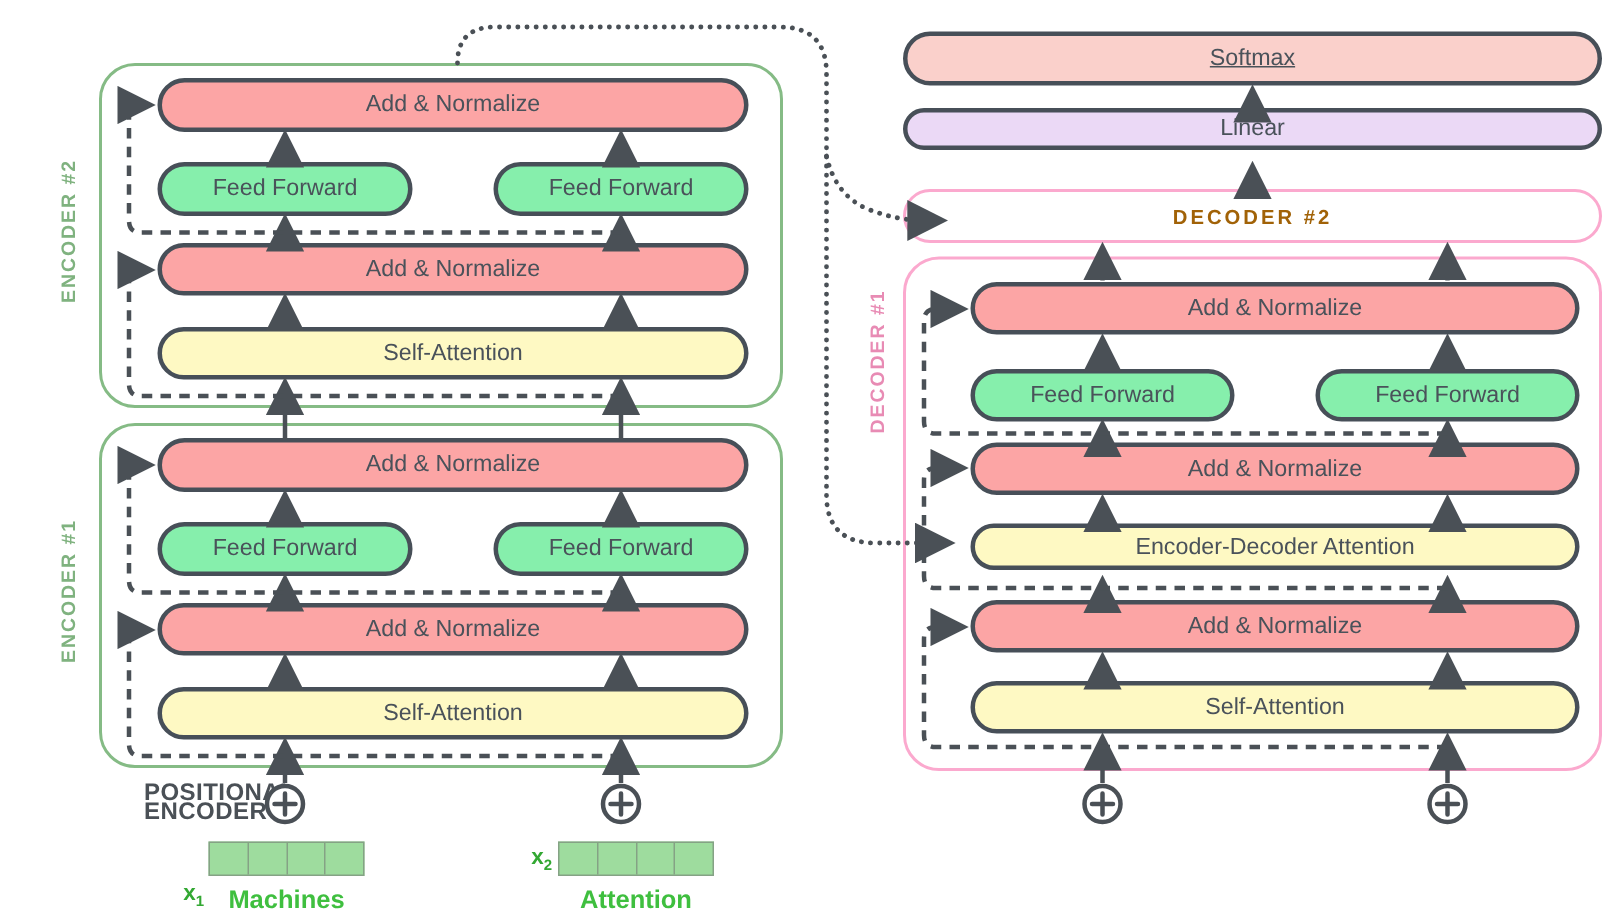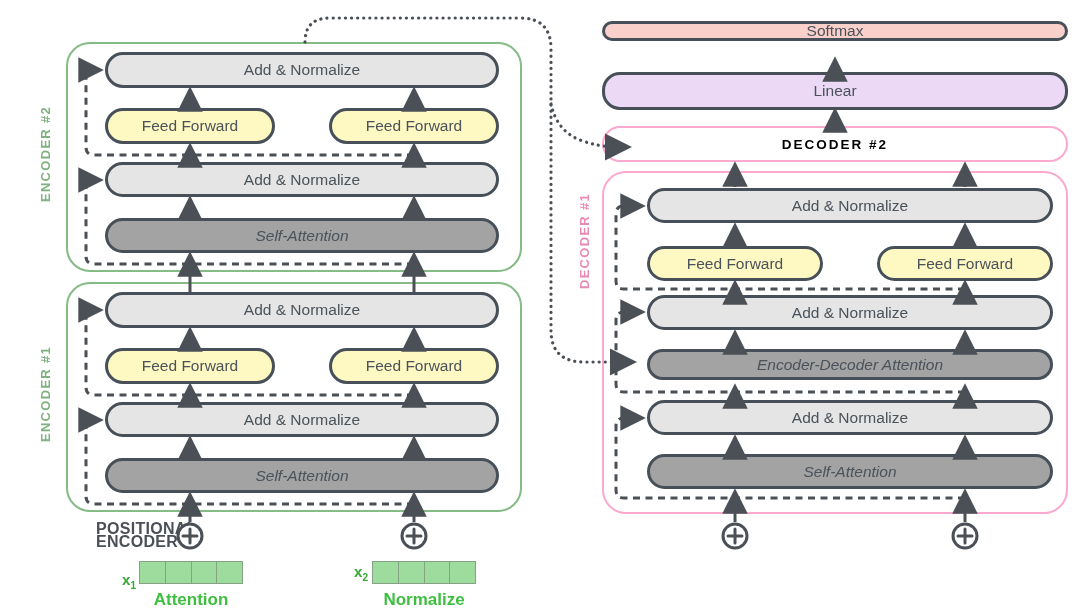--- a/index.html
+++ b/index.html
@@ -7,33 +7,33 @@
     position:relative; width:1080px; height:614px; background:#ffffff;
     font-family:"Liberation Sans", sans-serif; overflow:hidden;
   }
   .pill {
     position:absolute; box-sizing:border-box;
     border:3px solid #474F58; border-radius:18px;
     display:flex; align-items:center; justify-content:center;
     font-size:15.5px; color:#4A525A; background:#fff;
     white-space:nowrap;
   }
-  .fill-green  { background:#e5e5e5; }
-  .fill-blue   { background:#fef9c3; }
-  .fill-peach  { background:#a3a3a3;font-style:italic; }
+  .fill-green  { background:#fca5a5; }
+  .fill-blue   { background:#86efac; }
+  .fill-peach  { background:#fef9c3; }
   .fill-salmon { background:#FAD0CB; }
   .fill-lav    { background:#EBD9F6; }
   .container-box {
     position:absolute; box-sizing:border-box;
     border:2.5px solid; border-radius:24px; background:transparent;
   }
   .enc-border { border-color:#85BB85; }
   .dec-border { border-color:#FBA9CE; }
   .dec2-pill {
-    border:2.5px solid #FBA9CE; color:#000000; font-weight:bold;
+    border:2.5px solid #FBA9CE; color:#a16207; font-weight:bold;
     font-size:13.5px; letter-spacing:2px; background:#fff;
   }
   .vlabel {
     position:absolute; width:140px; height:18px;
     transform:rotate(-90deg); transform-origin:center center;
     font-size:13px; font-weight:bold; letter-spacing:1.3px;
     text-align:center; line-height:18px;
   }
   .enc-label { color:#7FB27F; }
   .dec-label { color:#E88BB4; }
@@ -80,39 +80,39 @@
     <div class="pill fill-green" style="left:105px; top:292px; width:394px; height:36px;">Add &amp; Normalize</div>
     <div class="pill fill-blue" style="left:105px; top:348px; width:170px; height:36px;">Feed Forward</div>
     <div class="pill fill-blue" style="left:329px; top:348px; width:170px; height:36px;">Feed Forward</div>
     <div class="pill fill-green" style="left:105px; top:402px; width:394px; height:35px;">Add &amp; Normalize</div>
     <div class="pill fill-peach" style="left:105px; top:458px; width:394px; height:35px;">Self-Attention</div>
 
     <div class="pos-enc">
       <div>POSITIONAL</div>
       <div>ENCODER</div>
     </div>
-    <div class="xvar" style="left:104px; top:571px;"><span>x</span><sub>1</sub></div>
+    <div class="xvar" style="left:104px; top:587px;"><span>x</span><sub>1</sub></div>
     <div class="vec" style="left:139px; top:561px;">
         <i></i>
         <i></i>
         <i></i>
         <i></i>
       </div>
-    <div class="word" style="left:139px; top:590px;">Attention</div>
+    <div class="word" style="left:139px; top:590px;">Machines</div>
     <div class="xvar" style="left:336px; top:563px;"><span>x</span><sub>2</sub></div>
     <div class="vec" style="left:372px; top:561px;">
         <i></i>
         <i></i>
         <i></i>
         <i></i>
       </div>
-    <div class="word" style="left:372px; top:590px;">Normalize</div>
-
-    <div class="pill fill-salmon" style="left:602px; top:21px; width:466px; height:20px;">Softmax</div>
-    <div class="pill fill-lav" style="left:602px; top:72px; width:466px; height:38px;">Linear</div>
+    <div class="word" style="left:372px; top:590px;">Attention</div>
+
+    <div class="pill fill-salmon" style="left:602px; top:21px; width:466px; height:36px;text-decoration:underline;">Softmax</div>
+    <div class="pill fill-lav" style="left:602px; top:72px; width:466px; height:28px;">Linear</div>
     <div class="pill dec2-pill" style="left:602px; top:126px; width:466px; height:36px;">DECODER #2</div>
 
     <div class="container-box dec-border" style="left:602px; top:171px; width:466px; height:343px;"></div>
     <div class="vlabel dec-label" style="left:515px; top:232px;">DECODER #1</div>
     <div class="pill fill-green" style="left:647px; top:188px; width:406px; height:35px;">Add &amp; Normalize</div>
     <div class="pill fill-blue" style="left:647px; top:246px; width:176px; height:35px;">Feed Forward</div>
     <div class="pill fill-blue" style="left:877px; top:246px; width:176px; height:35px;">Feed Forward</div>
     <div class="pill fill-green" style="left:647px; top:295px; width:406px; height:35px;">Add &amp; Normalize</div>
     <div class="pill fill-peach" style="left:647px; top:349px; width:406px; height:31px;text-align:center;">Encoder-Decoder Attention</div>
     <div class="pill fill-green" style="left:647px; top:400px; width:406px; height:35px;">Add &amp; Normalize</div>

